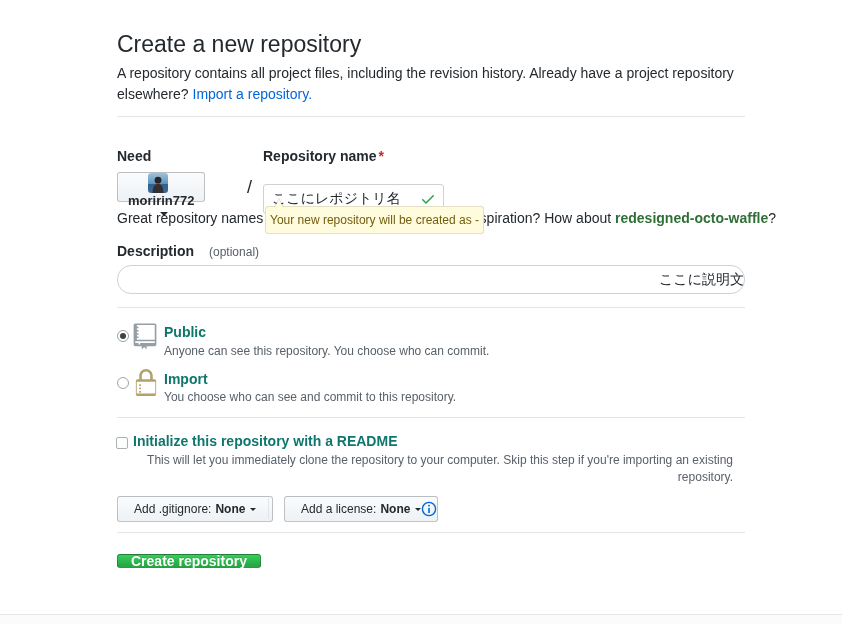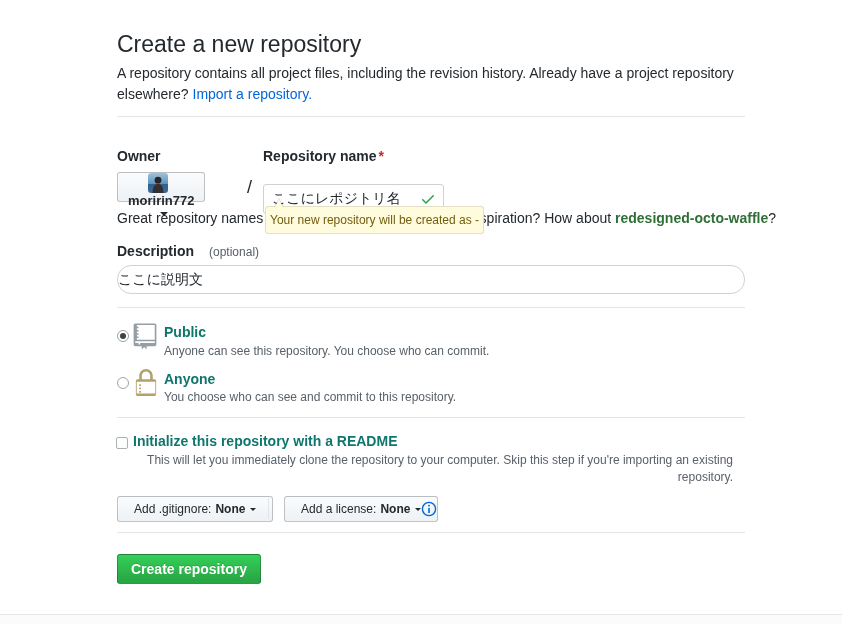--- a/index.html
+++ b/index.html
@@ -56,21 +56,21 @@
   }
   .tooltip::after {
     content: ""; position: absolute; top: -8px; left: 9px;
     border: 4px solid transparent; border-bottom-color: #fffbdd; border-top: none; border-bottom-width: 8px;
   }
 
   .desc-input-wrap { position: absolute; left: 117px; top: 265px; width: 628px; height: 29px; }
   .desc-input-wrap input {
     width: 100%; height: 100%; border: 1px solid #cdd2d6; border-radius: 14px;
     padding: 0 0; font-size: 14px; color: #24292e; outline: none;
-    font-family: "Liberation Sans", "DejaVu Sans", sans-serif; background: #fff;
+    font-family: "Liberation Sans", "DejaVu Sans", sans-serif; background: #fff; text-align: right;
   }
 
   
   .radio { position: absolute; width: 12px; height: 12px; border: 1px solid #9da3a8; border-radius: 50%; background: #fff; cursor: pointer; }
   .radio.selected::after { content: ""; position: absolute; left: 2px; top: 2px; width: 6px; height: 6px; border-radius: 50%; background: #3b4248; }
   .checkbox { position: absolute; width: 12px; height: 12px; border: 1px solid #aab0b6; border-radius: 2px; background: #fcfdfd; cursor: pointer; }
 
   .opt-label { position: absolute; font-size: 14px; font-weight: 700; color: #0f766e; }
   .opt-desc { position: absolute; font-size: 12px; color: #586069; line-height: 17px; text-align: right; }
 
@@ -78,40 +78,40 @@
 
   
   .mini-btn { position: absolute; top: 496px; height: 26px; padding: 0 16px; font-size: 12px; }
   .mini-btn .val { font-weight: 700; margin-left: 4px; }
   .mini-btn .caret { border-width: 3.5px; margin-left: 5px; margin-top: 3px; }
   .vsep { position: absolute; left: 268px; top: 498px; height: 21px; border-left: 1px solid #e1e4e8; }
   .info-icon { position: absolute; left: 421px; top: 501px; width: 16px; height: 16px; cursor: pointer; }
 
   
   .primary-btn {
-    position: absolute; left: 117px; top: 554px; height: 30px; padding: 0 13px;
+    position: absolute; left: 117px; top: 554px; height: 14px; padding: 0 13px;
     display: inline-flex; align-items: center;
     background: linear-gradient(-180deg, #34d058 0%, #28a745 90%);
     border: 1px solid rgba(27,31,35,.3); border-radius: 3px;
     color: #fff; font-size: 14px; font-weight: 700; cursor: pointer;
     text-shadow: 0 -1px 0 rgba(27,31,35,.15);
   }
 
   .footer-strip { position: absolute; left: 0; top: 614px; width: 842px; height: 10px; background: #fbfbfb; border-top: 1px solid #e4e6e8; }
 </style>
 </head>
 <body>
 
 <div id="page">
 
   <h1 class="page-title">Create a new repository</h1>
   <p class="page-sub"><span>A repository contains all project files, including the revision history. Already have a project repository elsewhere?</span> <a class="link">Import a repository.</a></p>
   <div class="hr" style="top:116px;"></div>
 
-  <div class="field-label" style="left:117px; top:148px;">Owner</div>
+  <div class="field-label" style="left:117px; top:148px;">Need</div>
   <div class="field-label" style="left:263px; top:148px;"><span>Repository name</span><span class="req">*</span></div>
 
   <button class="btn owner-btn">
     <span class="avatar">
       <svg width="20" height="20" viewBox="0 0 20 20">
         <defs>
           <linearGradient id="sky" x1="0" y1="0" x2="0" y2="1">
             <stop offset="0" stop-color="#9cc3de"></stop>
               <stop offset="0.55" stop-color="#5e93bd"></stop>
               <stop offset="0.56" stop-color="#2f618f"></stop>
@@ -155,21 +155,21 @@
   <svg class="icon-abs" style="left:132px; top:323px;" width="26" height="30" viewBox="0 0 16 18">
     <path fill="#959da5" d="M4 9H3V8h1v1zm0-3H3v1h1V6zm0-2H3v1h1V4zm0-2H3v1h1V2zm11-1v12c0 .55-.45 1-1 1H9v2l-1.5-1.5L6 16v-2H2c-.55 0-1-.45-1-1V1c0-.55.45-1 1-1h12c.55 0 1 .45 1 1zm-1 10H2v1h2v1h1v-1h9v-1zm0-10H3v9h11V1z"></path>
   </svg>
   <div class="opt-label" style="left:164px; top:324px;">Public</div>
   <div class="opt-desc" style="left:164px; top:343px;">Anyone can see this repository. You choose who can commit.</div>
 
   <span class="radio" style="left:117px; top:377px;"></span>
   <svg class="icon-abs" style="left:134px; top:369px;" width="24" height="27" viewBox="0 0 14 16">
     <path fill="#b3a16b" d="M7 0C4.8 0 3 1.8 3 4v2H2c-.55 0-1 .45-1 1v8c0 .55.45 1 1 1h10c.55 0 1-.45 1-1V7c0-.55-.45-1-1-1h-1V4c0-2.2-1.8-4-4-4zM4.5 4c0-1.38 1.12-2.5 2.5-2.5S9.5 2.62 9.5 4v2h-5V4zM12.5 14.5h-11v-7h11v7zM4 9H3v1h1V9zm0 2H3v1h1v-1zm0 2H3v1h1v-1z"></path>
   </svg>
-  <div class="opt-label" style="left:164px; top:371px;">Anyone</div>
+  <div class="opt-label" style="left:164px; top:371px;">Import</div>
   <div class="opt-desc" style="left:164px; top:389px;">You choose who can see and commit to this repository.</div>
 
   <div class="hr" style="top:417px;"></div>
 
   <span class="checkbox" style="left:116px; top:437px;"></span>
   <div class="opt-label" style="left:133px; top:433px;">Initialize this repository with a README</div>
   <div class="opt-desc" style="left:133px; top:452px; width:600px;">This will let you immediately clone the repository to your computer. Skip this step if you're importing an existing repository.</div>
 
   <button class="btn mini-btn" style="left:117px;">
     <span>Add .gitignore:</span>

